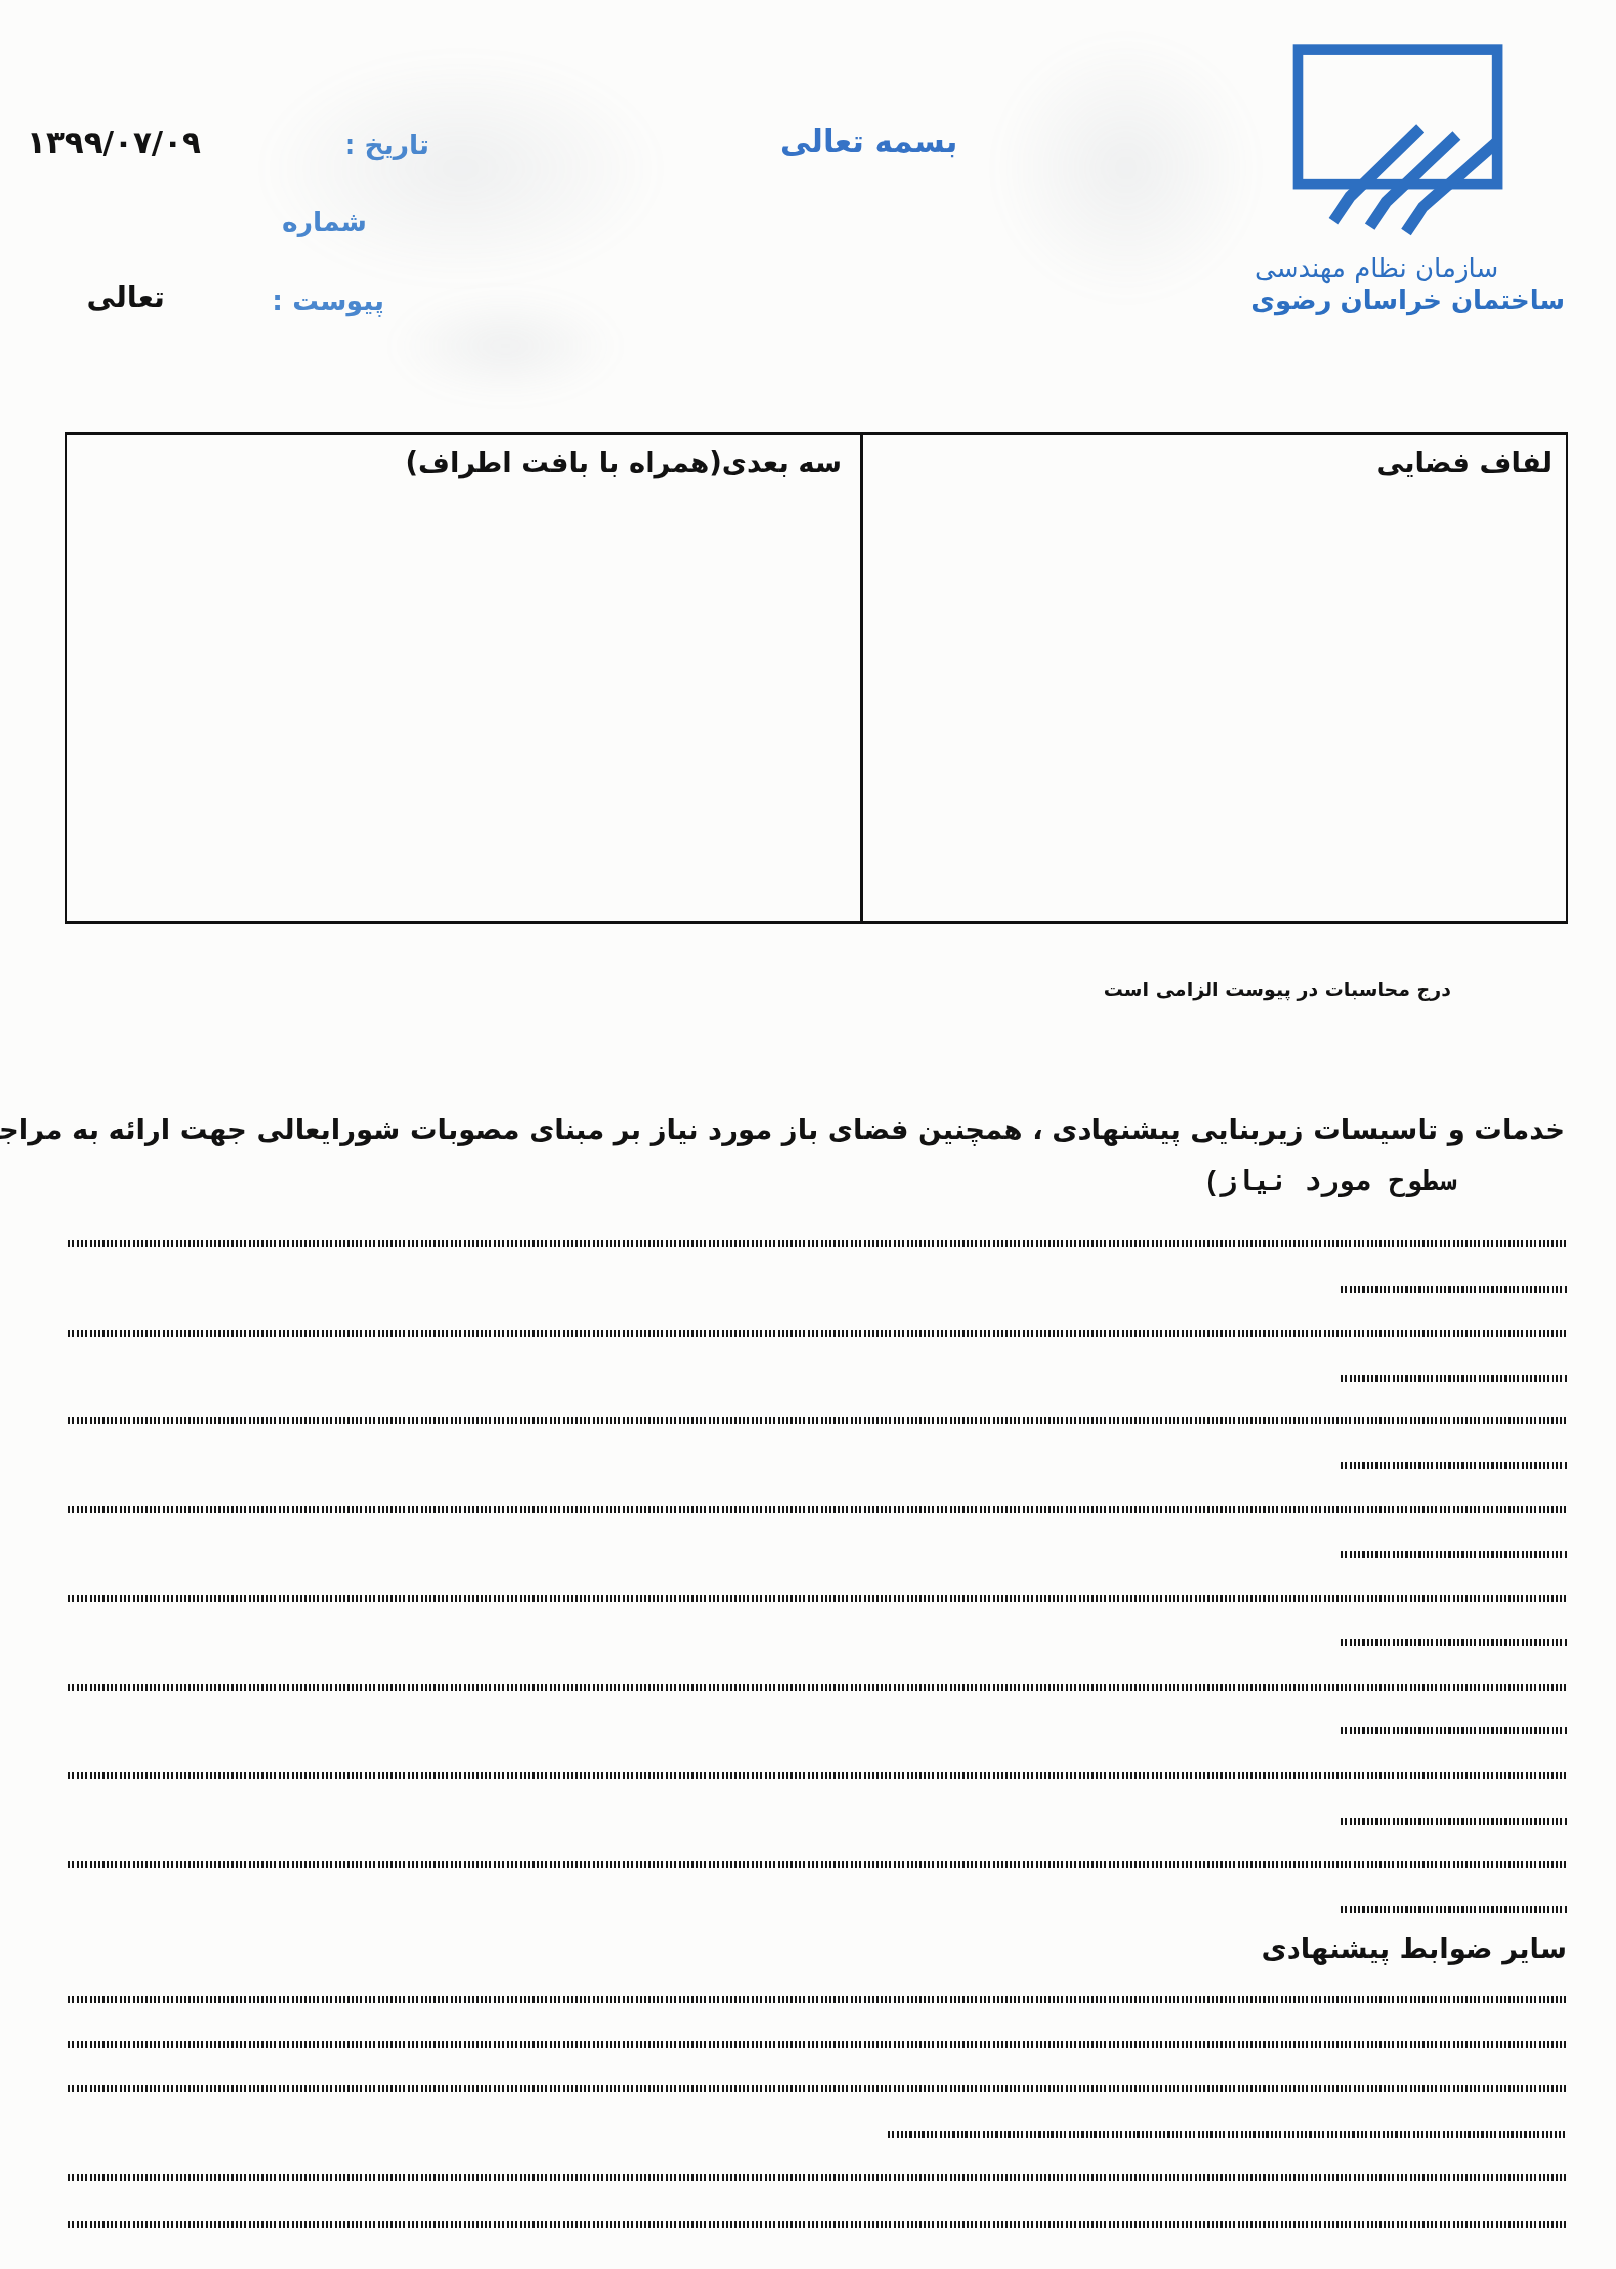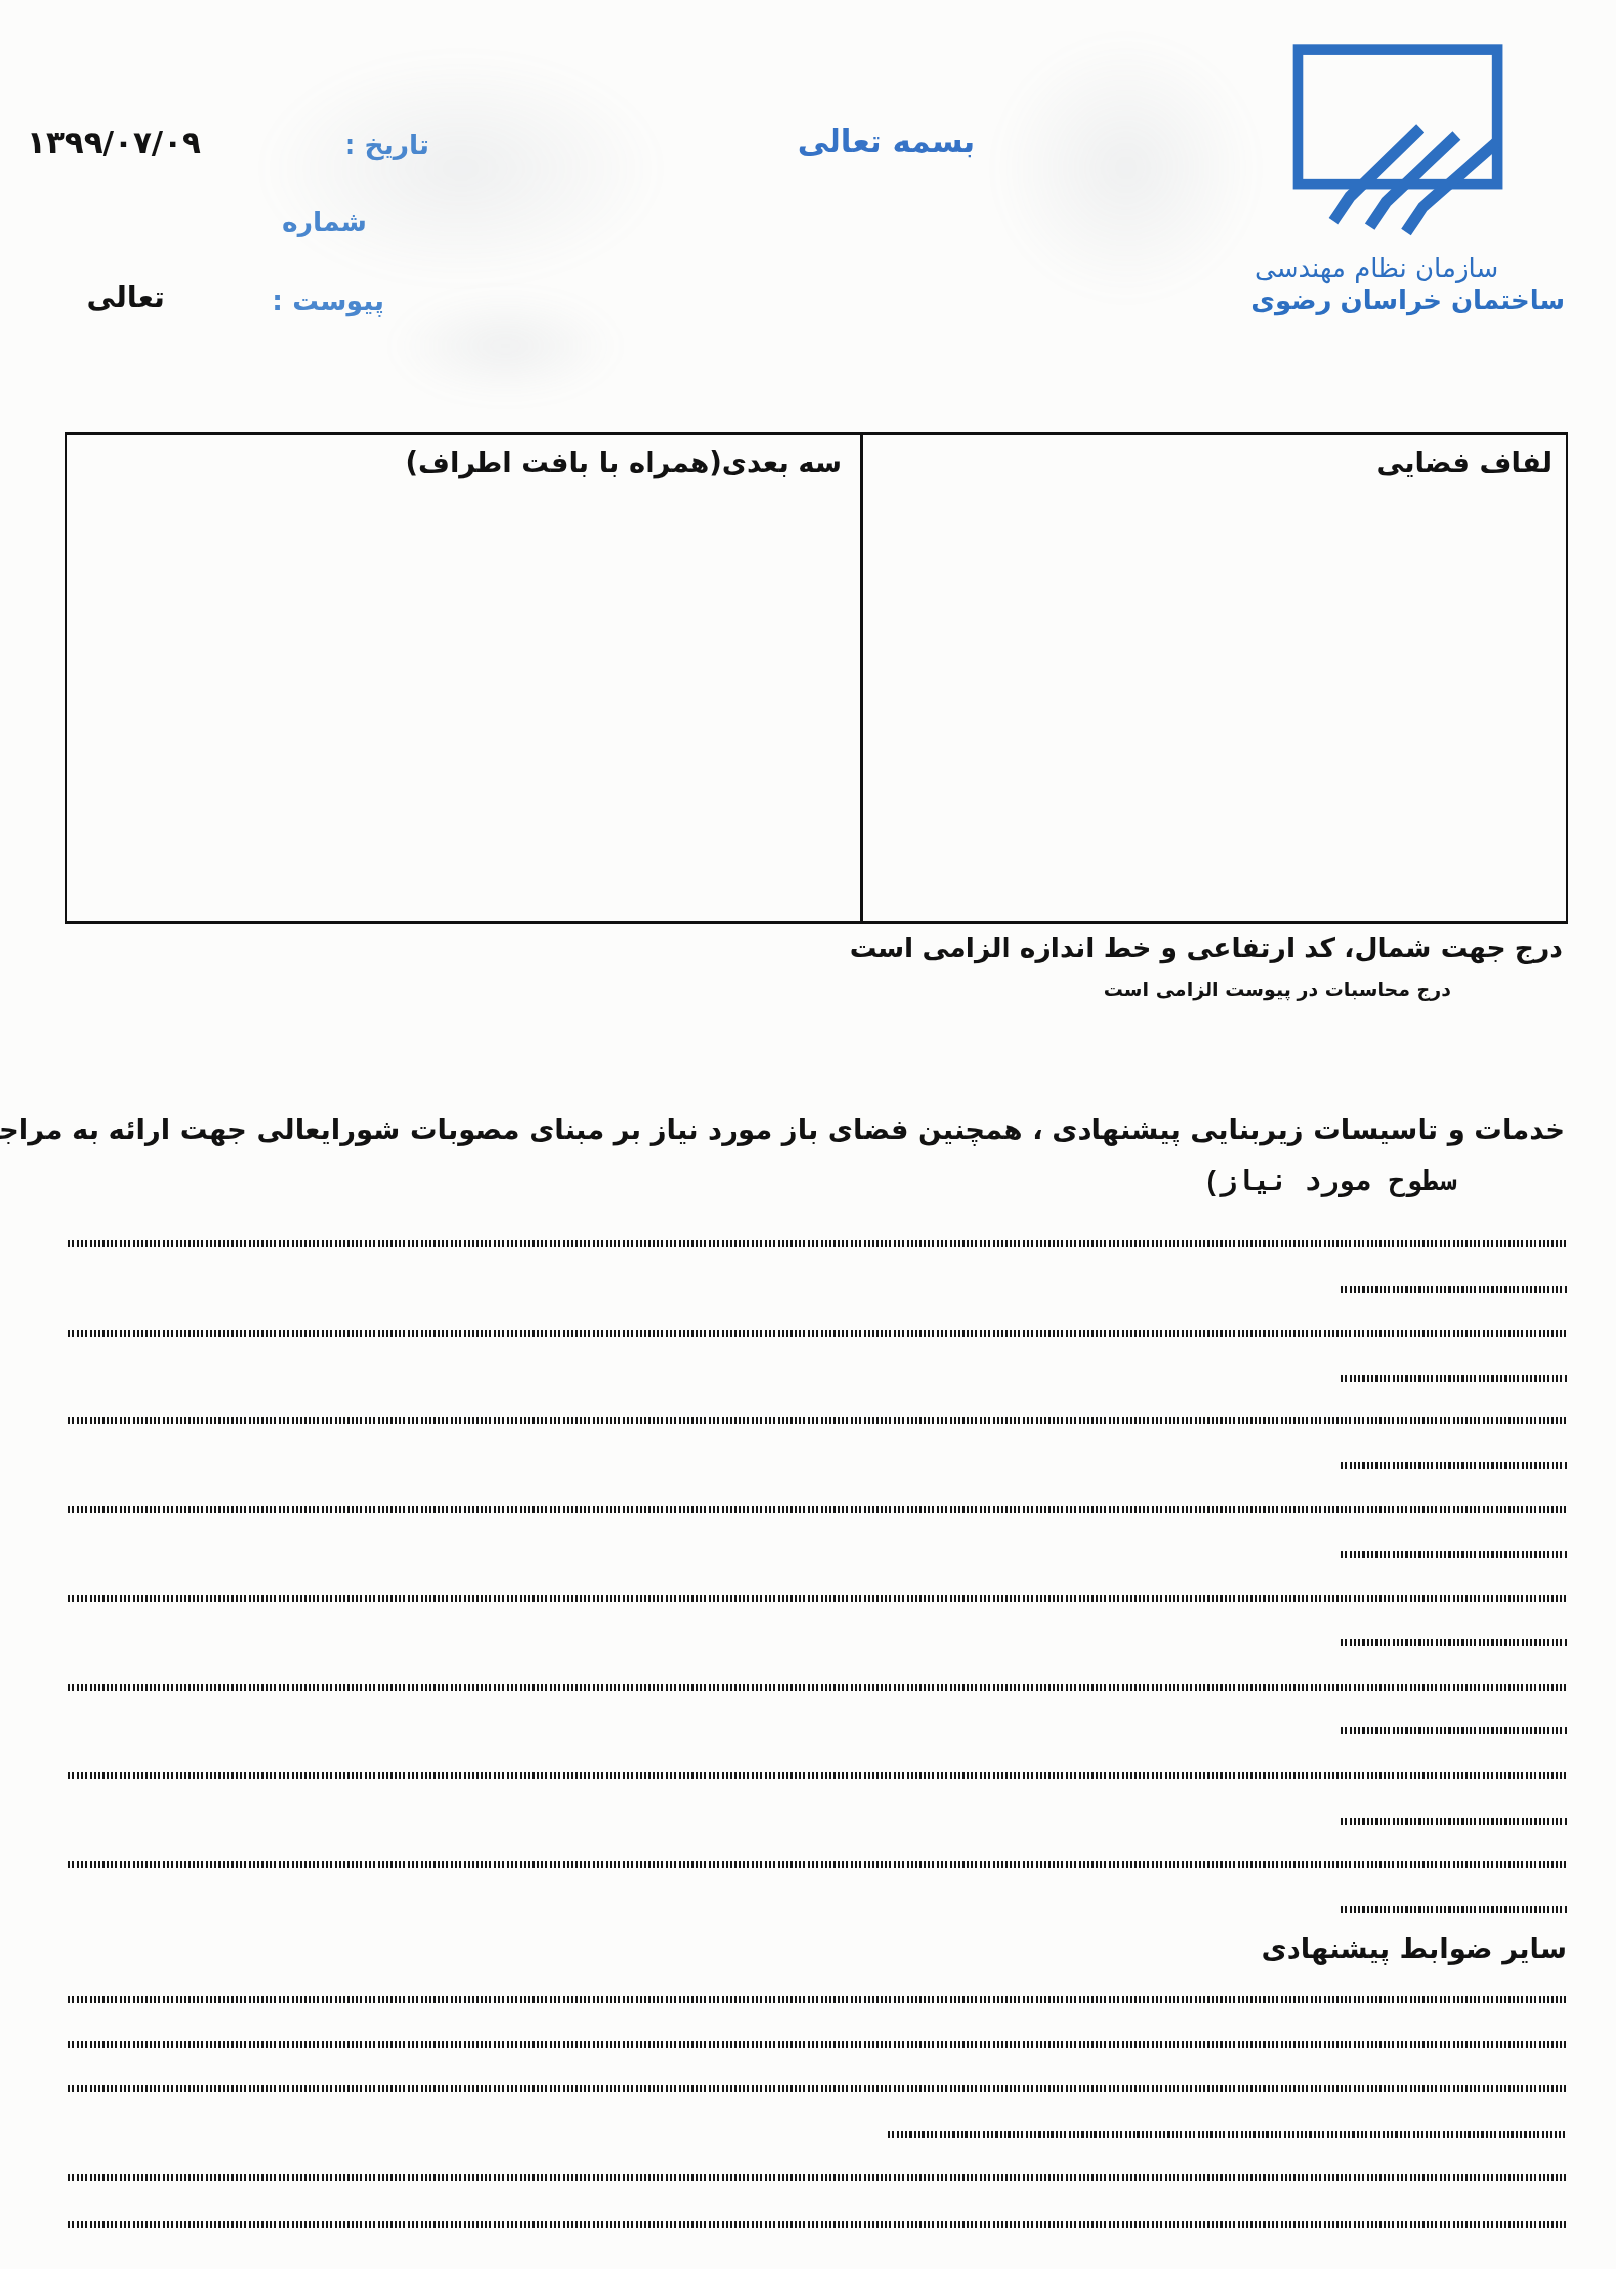--- a/index.html
+++ b/index.html
@@ -17,21 +17,21 @@
   .blue{color:var(--label_blue,#4a87ce);font-weight:bold;}
   .ink{color:var(--ink,#121212);font-weight:bold;}
 
   
   .ghost{position:absolute;border-radius:50%;filter:blur(12.4px);background:radial-gradient(ellipse at center,rgba(125,135,150,0.10),rgba(125,135,150,0) 70%);}
   .ghost.g1{left:257px;top:53px;width:408px;height:231px;}
   .ghost.g2{left:993px;top:35px;width:266px;height:266px;}
   .ghost.g3{left:390px;top:293px;width:231px;height:106px;}
 
   
-  .besmeh{left:780px;top:124px;width:213px;text-align:center;font-size:31px;color:var(--besmeh_blue,#3673c6);font-weight:bold;}
+  .besmeh{left:780px;top:124px;width:213px;text-align:left;font-size:31px;color:var(--besmeh_blue,#3673c6);font-weight:bold;}
   .date-label{right:1187px;top:130px;font-size:26.6px;}
   .date-value{right:1415px;top:125px;font-size:31px;letter-spacing:0.9px;}
   .number-label{right:1249px;top:207px;font-size:26.6px;}
   .attach-label{right:1232px;top:286px;font-size:26.6px;}
   .attach-value{right:1451px;top:281px;font-size:29px;}
 
   
   .logo-box{left:1287px;top:39px;width:222px;height:208px;}
   .org-line1{left:1255px;top:254px;width:310px;text-align:left;font-size:26px;color:var(--logo_blue,#2d6fc1);font-weight:normal;}
   .org-line2{left:1255px;top:286px;width:310px;text-align:center;font-size:26px;color:var(--logo_blue,#2d6fc1);font-weight:bold;}
@@ -91,21 +91,20 @@
   </div>
   <div class="abs rtl org-line1">سازمان نظام مهندسی</div>
   <div class="abs rtl org-line2">ساختمان خراسان رضوی</div>
 
   <div class="dtable">
     <div class="divider"></div>
     <div class="lbl lbl-right">لفاف فضایی</div>
     <div class="lbl lbl-left">سه بعدی(همراه با بافت اطراف)</div>
   </div>
 
-  <div class="abs rtl ink note1">درج جهت شمال، کد ارتفاعی و خط اندازه الزامی است</div>
   <div class="abs rtl ink note2">درج محاسبات در پیوست الزامی است</div>
 
   <div class="abs rtl ink para1">خدمات و تاسیسات زیربنایی پیشنهادی ، همچنین فضای باز مورد نیاز بر مبنای مصوبات شورایعالی جهت ارائه به مراجع ذیصلاح – (کاربری و</div>
   <div class="abs rtl ink para2">سطوح مورد نیاز)</div>
 
   <div>
       <div class="dline long" style="top: 1240px;"></div>
       <div class="dline short" style="top: 1286px;"></div>
       <div class="dline long" style="top: 1330px;"></div>
       <div class="dline short" style="top: 1375px;"></div>

